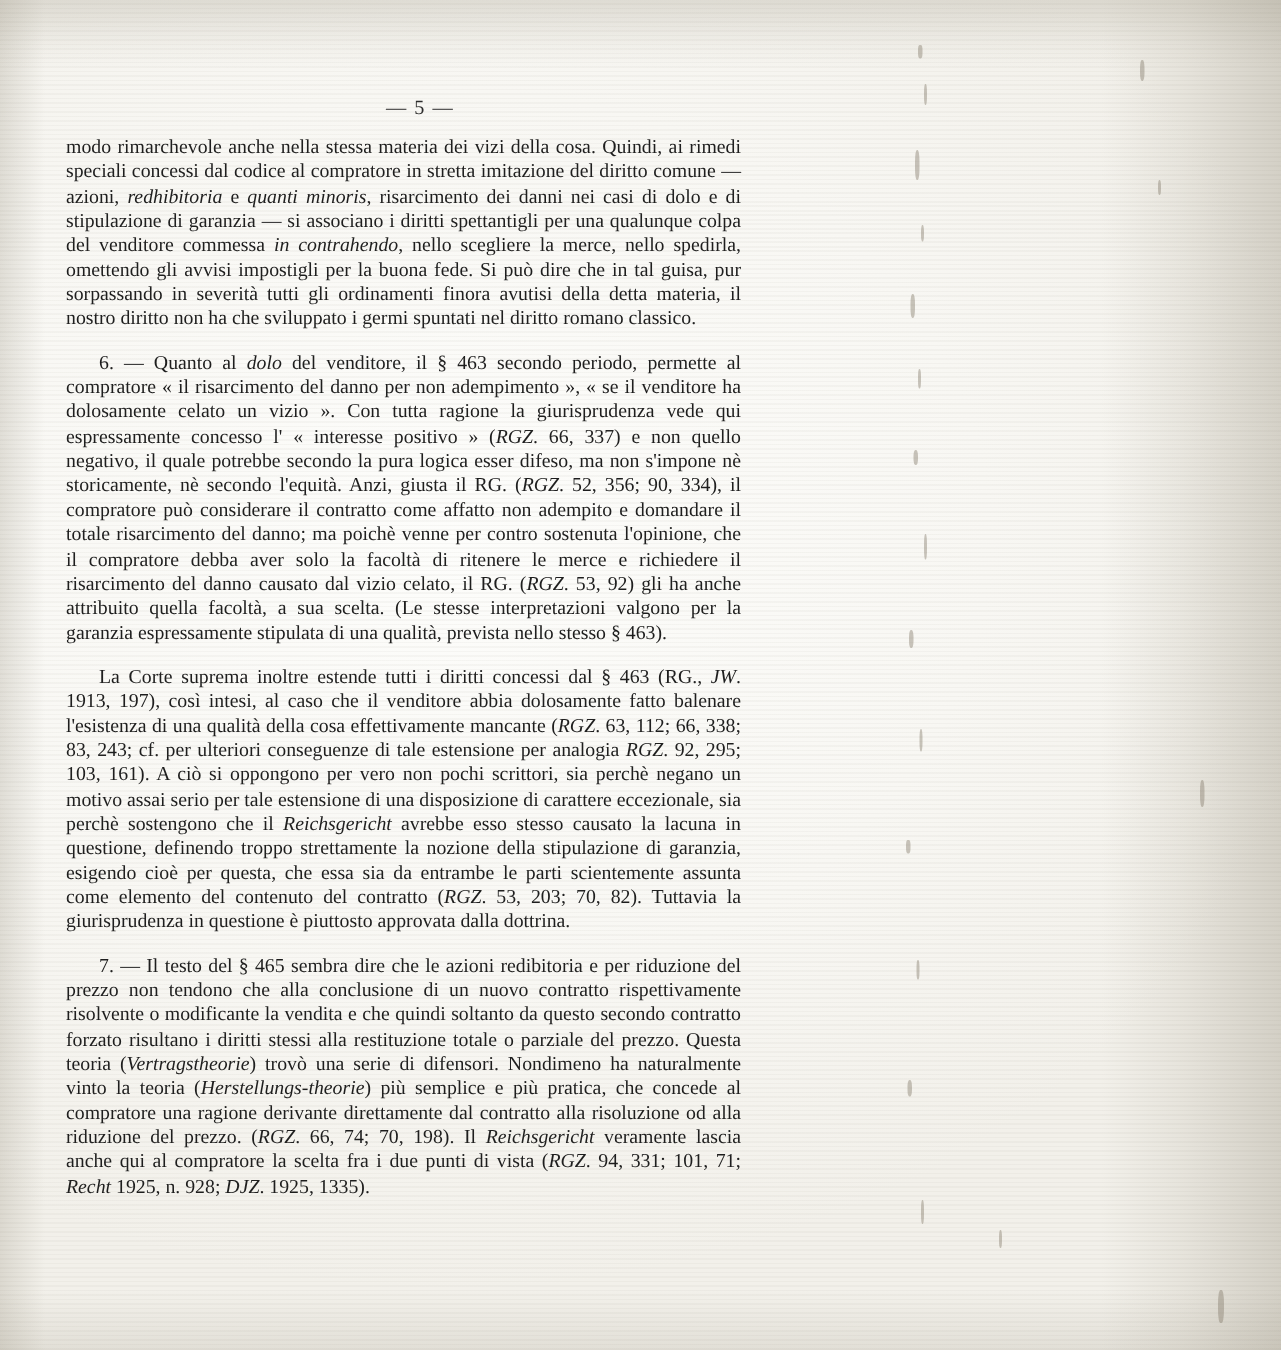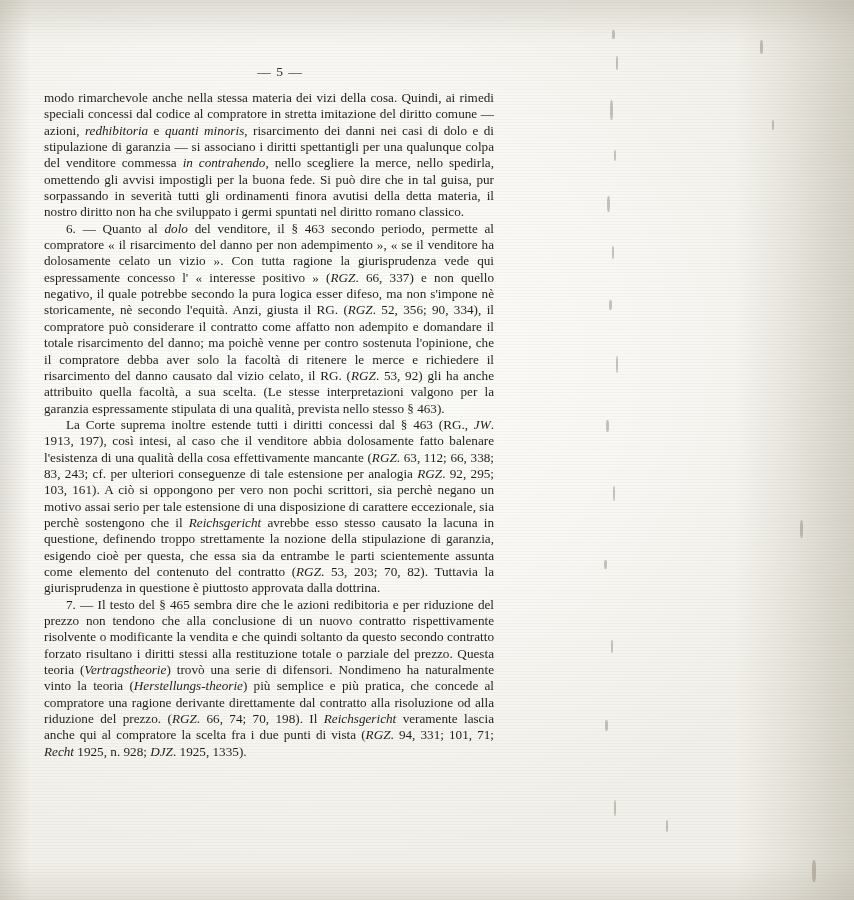--- a/index.html
+++ b/index.html
@@ -86,21 +86,21 @@
     -webkit-font-smoothing: none;
   }
   #textblock p {
     margin: 0;
     text-indent: 0;
   }
   #textblock p.ind {
     text-indent: 22px;
   }
   #textblock p + p {
-    margin-top: 0;
+    margin-top: 13px;
   }
   i, .it { font-style: italic; font-family: Liberation Serif, serif; }
 
   
   #grain {
     position: absolute;
     inset: 0;
     pointer-events: none;
     opacity: 0.10;
     background:

